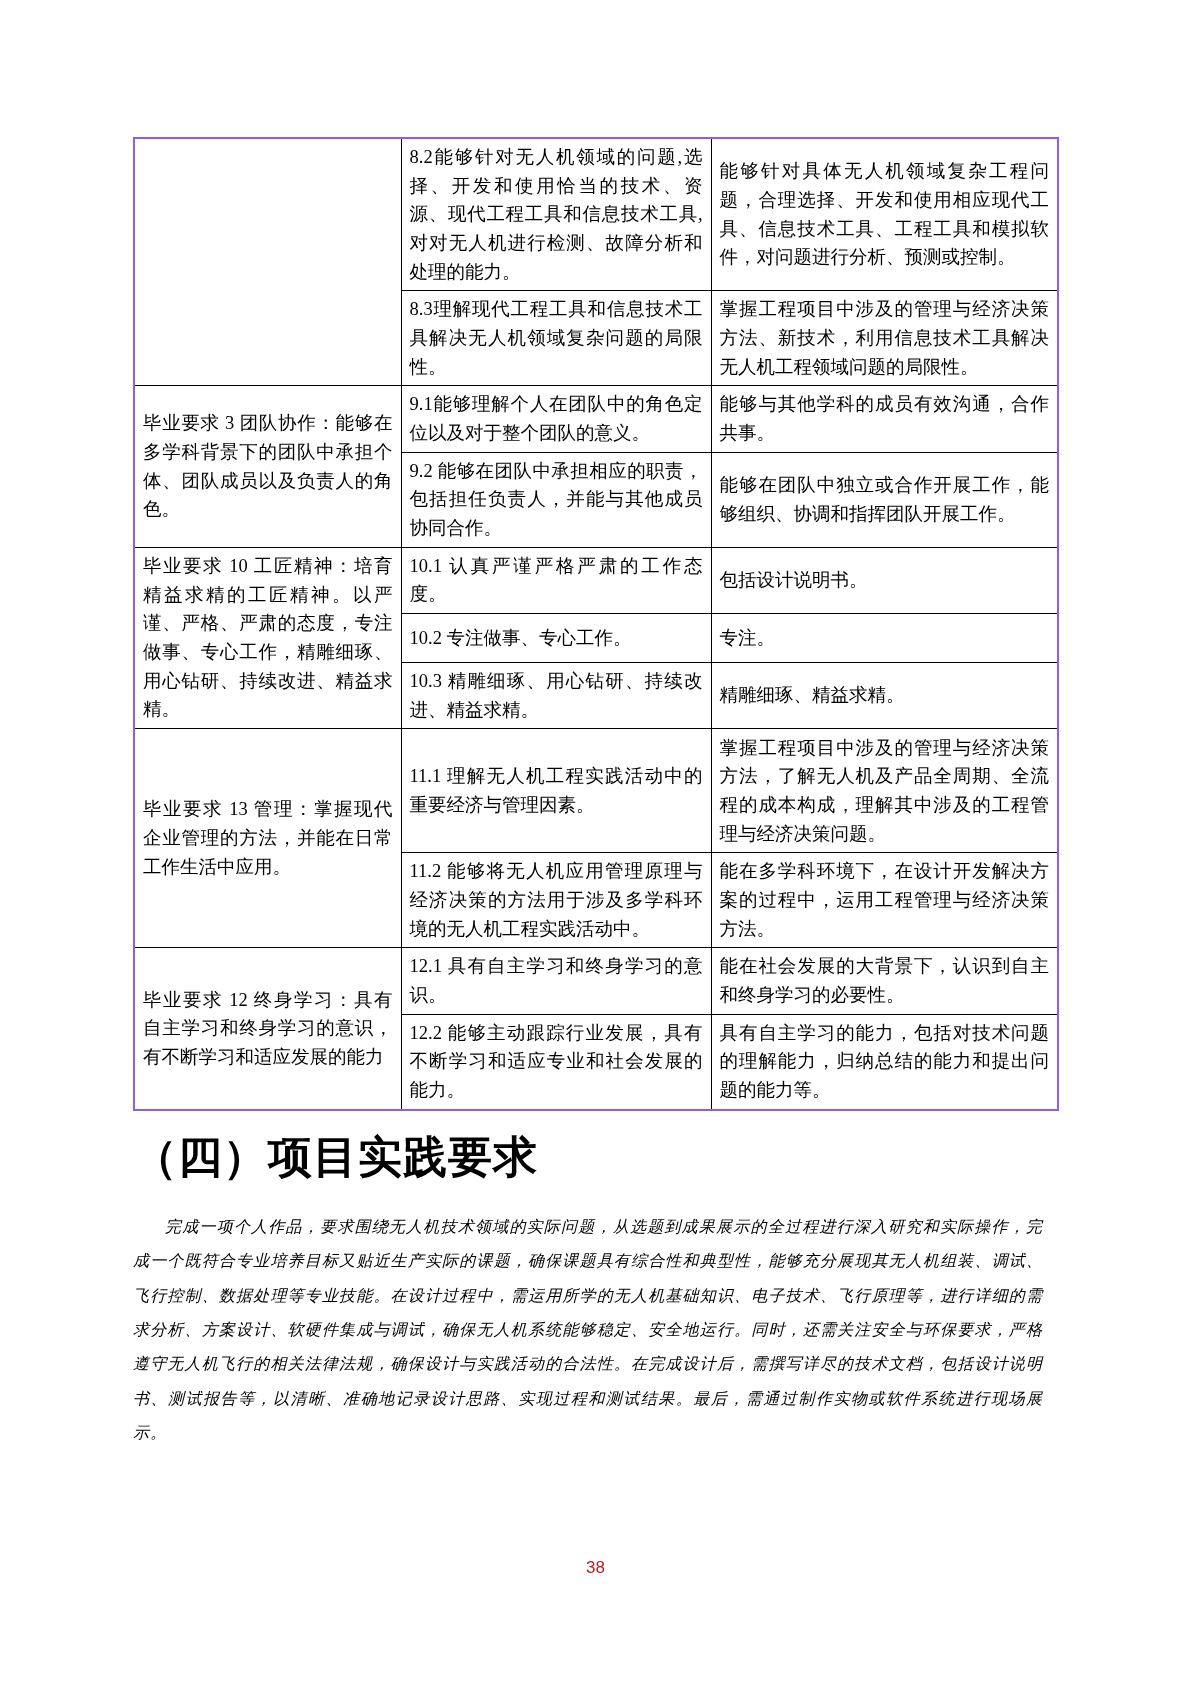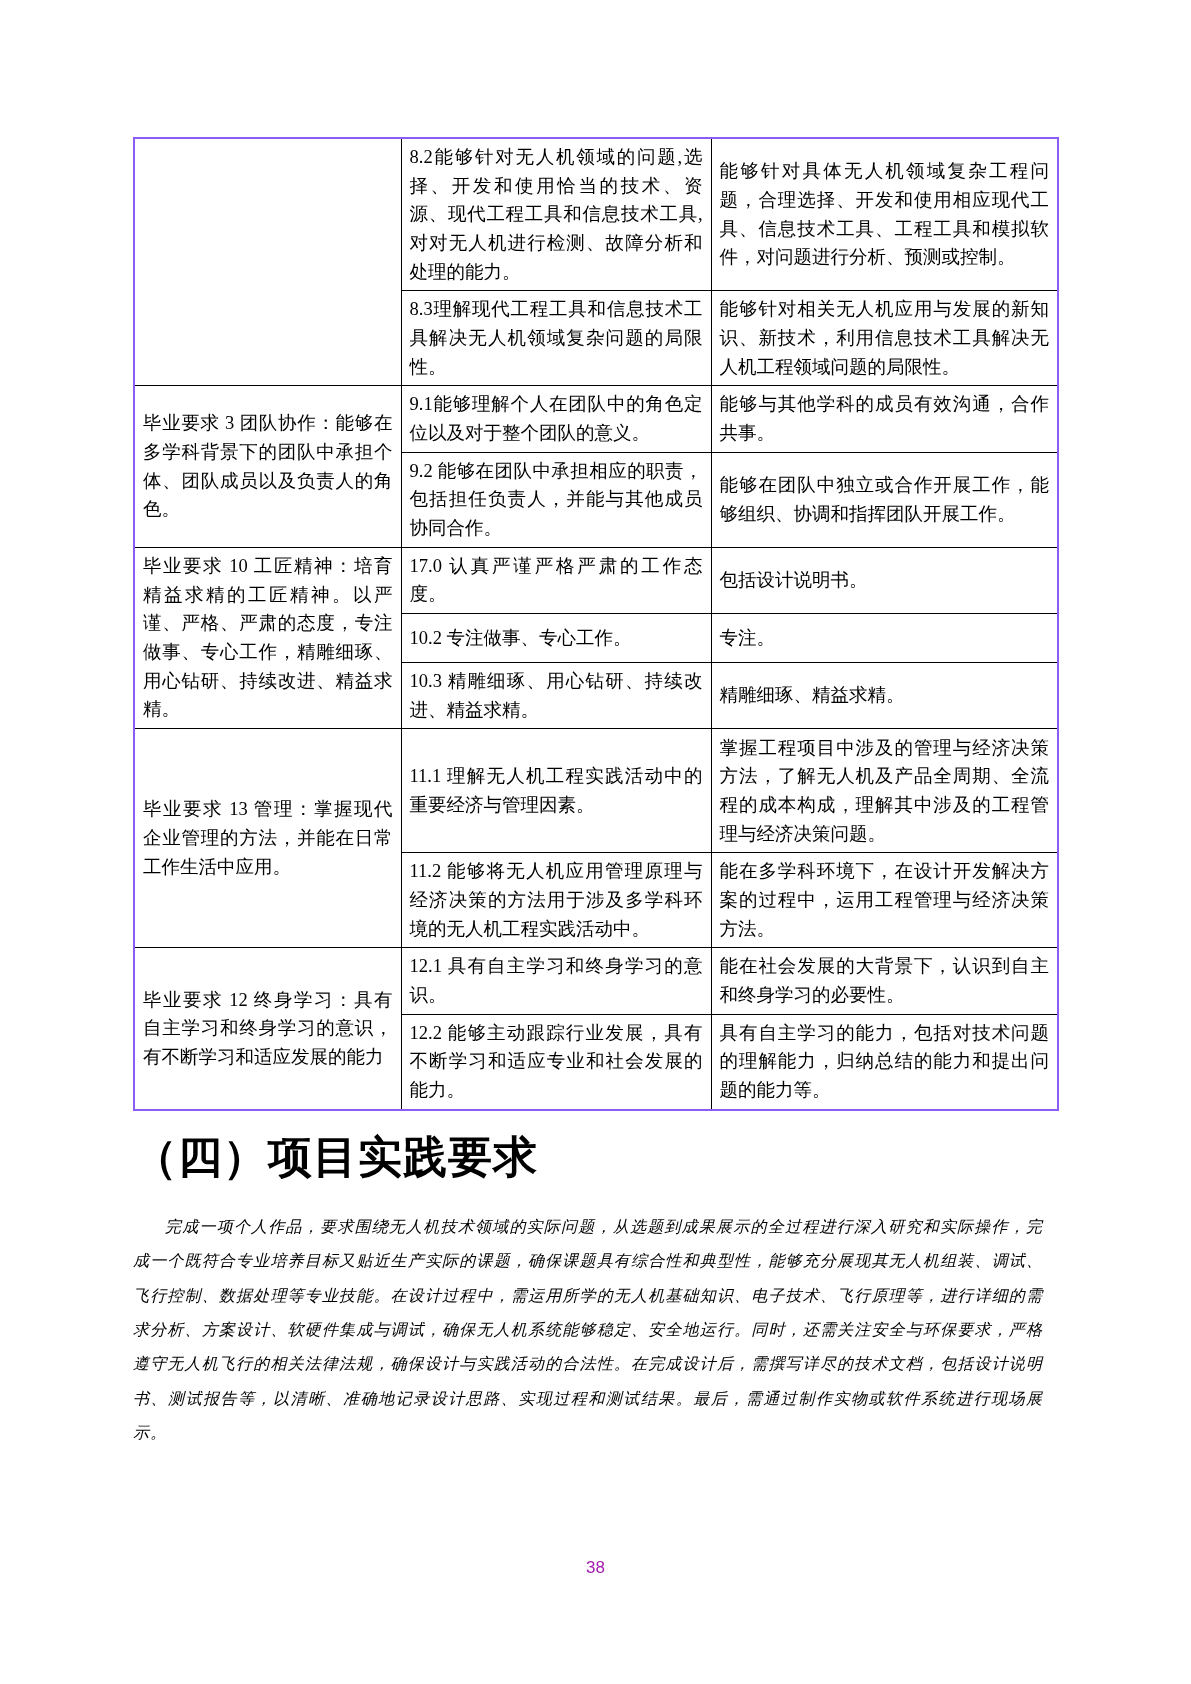--- a/index.html
+++ b/index.html
@@ -53,21 +53,21 @@
     text-indent:2em;
     word-break:break-all;
     font-style:italic;
   }
   .page-number {
     position:absolute;
     left:0; right:0;
     top:1558px;
     text-align:center;
     font-size:17px;
-    color:#a21caf;
+    color:#b91c1c;
     font-family:"Liberation Sans", sans-serif;
   }
 </style>
 </head>
 <body>
 
 <div class="page">
   <div class="content">
 
     <table class="req">
@@ -77,36 +77,36 @@
         <col>
       </colgroup>
       <tbody>
         <tr>
           <td class="c1" rowspan="2"></td>
           <td class="c2">8.2能够针对无人机领域的问题,选择、开发和使用恰当的技术、资源、现代工程工具和信息技术工具,对对无人机进行检测、故障分析和处理的能力。</td>
           <td class="c3">能够针对具体无人机领域复杂工程问题，合理选择、开发和使用相应现代工具、信息技术工具、工程工具和模拟软件，对问题进行分析、预测或控制。</td>
         </tr>
         <tr>
           <td class="c2">8.3理解现代工程工具和信息技术工具解决无人机领域复杂问题的局限性。</td>
-          <td class="c3">能够针对相关无人机应用与发展的新知识、新技术，利用信息技术工具解决无人机工程领域问题的局限性。</td>
+          <td class="c3">掌握工程项目中涉及的管理与经济决策方法、新技术，利用信息技术工具解决无人机工程领域问题的局限性。</td>
         </tr>
 
         <tr>
           <td class="c1" rowspan="2">毕业要求 3 团队协作：能够在多学科背景下的团队中承担个体、团队成员以及负责人的角色。</td>
           <td class="c2">9.1能够理解个人在团队中的角色定位以及对于整个团队的意义。</td>
           <td class="c3">能够与其他学科的成员有效沟通，合作共事。</td>
         </tr>
         <tr>
           <td class="c2">9.2 能够在团队中承担相应的职责，包括担任负责人，并能与其他成员协同合作。</td>
           <td class="c3">能够在团队中独立或合作开展工作，能够组织、协调和指挥团队开展工作。</td>
         </tr>
 
         <tr class="h46">
           <td class="c1" rowspan="3">毕业要求 10 工匠精神：培育精益求精的工匠精神。以严谨、严格、严肃的态度，专注做事、专心工作，精雕细琢、用心钻研、持续改进、精益求精。</td>
-          <td class="c2">17.0 认真严谨严格严肃的工作态度。</td>
+          <td class="c2">10.1 认真严谨严格严肃的工作态度。</td>
           <td class="c3">包括设计说明书。</td>
         </tr>
         <tr class="h46">
           <td class="c2">10.2 专注做事、专心工作。</td>
           <td class="c3">专注。</td>
         </tr>
         <tr>
           <td class="c2">10.3 精雕细琢、用心钻研、持续改进、精益求精。</td>
           <td class="c3">精雕细琢、精益求精。</td>
         </tr>

